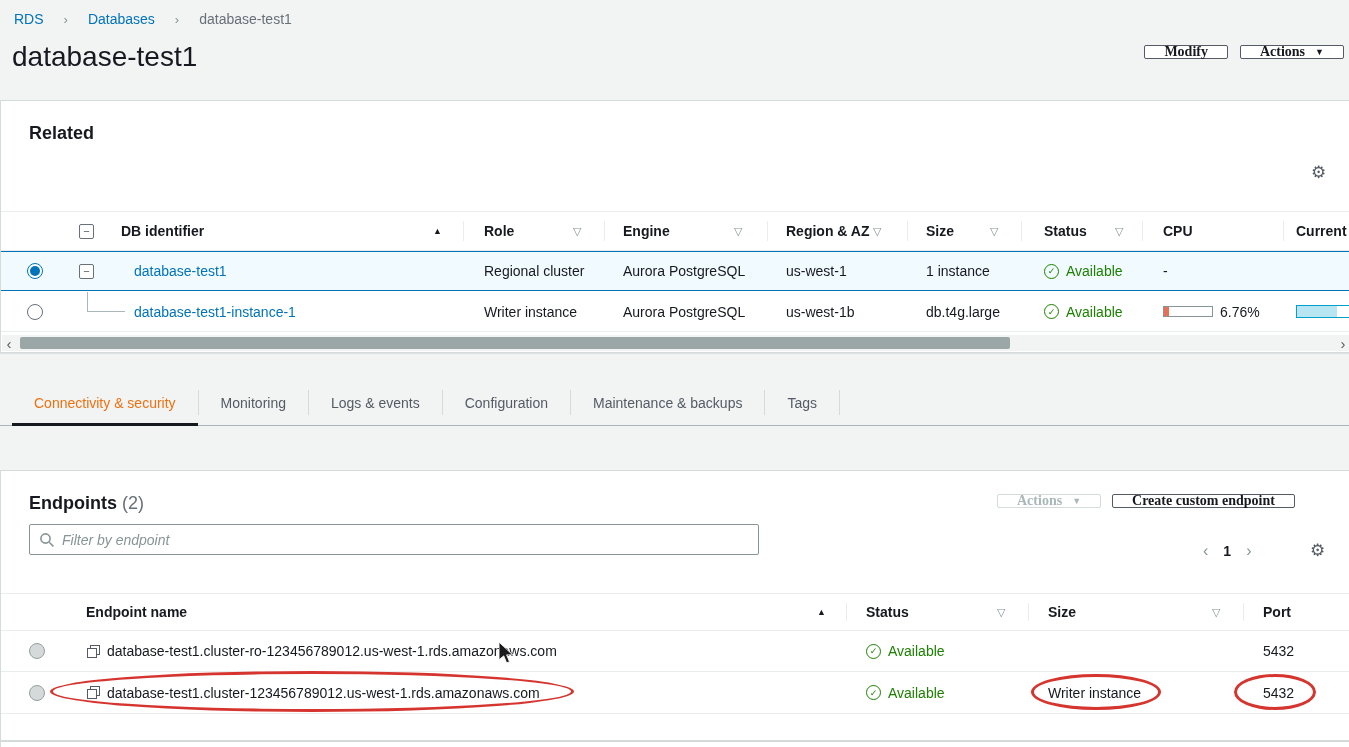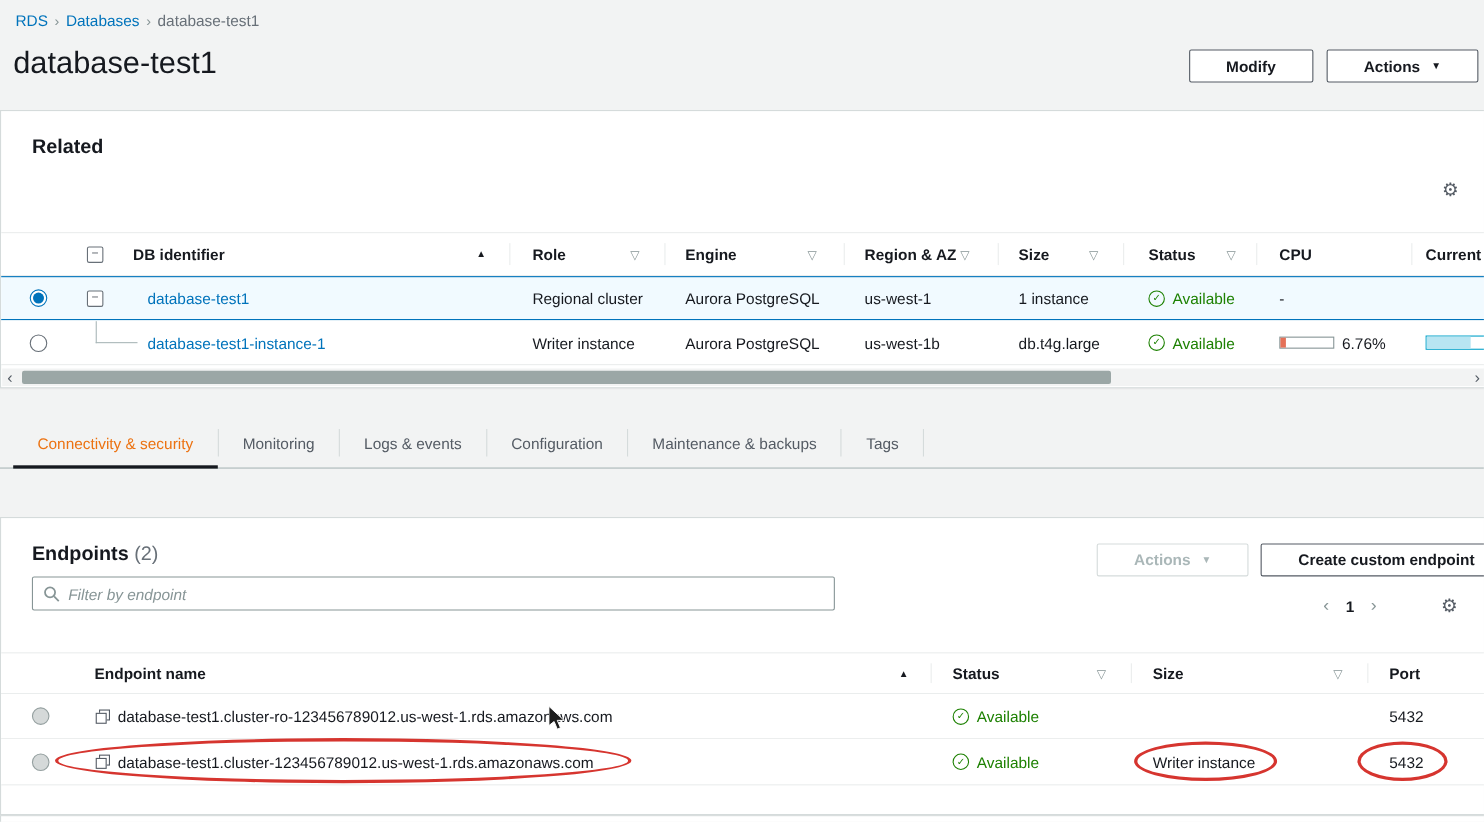--- a/index.html
+++ b/index.html
@@ -2,29 +2,29 @@
 <html><head>
 <meta charset="utf-8">
 <style>
   *{margin:0;padding:0;box-sizing:border-box}
   html,body{width:1349px;height:747px;overflow:hidden}
   body{font-family:"Liberation Sans","DejaVu Sans",sans-serif;font-size:14px;color:#16191f;background:#f2f3f3;position:relative}
   .page{position:absolute;inset:0}
   a{text-decoration:none}
 
   
-  .breadcrumb{position:absolute;top:11px;left:14px;display:flex;align-items:center;gap:6px;font-size:14px}
+  .breadcrumb{position:absolute;top:11px;left:14px;display:flex;align-items:center;gap:20px;font-size:14px}
   .crumb-link{color:#0073bb;cursor:pointer}
   .crumb-sep{color:#879596;font-size:13px}
   .crumb-current{color:#687078}
 
   
   .page-title{position:absolute;top:41px;left:12px;font-size:28px;font-weight:400;color:#16191f}
   .header-buttons{position:absolute;top:45px;right:5px;display:flex;gap:12px}
-  .btn{display:inline-flex;align-items:center;justify-content:center;gap:10px;height:30px;padding:0 33px;background:#fff;border:1px solid #545b64;border-radius:2px;font-weight:700;font-size:14px;color:#16191f;font-family:Liberation Sans, sans-serif;cursor:pointer;white-space:nowrap}
+  .btn{display:inline-flex;align-items:center;justify-content:center;gap:10px;height:14px;padding:0 19px;background:#fff;border:1px solid #545b64;border-radius:2px;font-weight:700;font-size:14px;color:#16191f;font-family:Liberation Serif, serif;cursor:pointer;white-space:nowrap}
   .btn .caret{font-size:9px;line-height:1}
   .btn.disabled{color:#aab7b8;border-color:#d5dbdb;cursor:default}
 
   
   .panel{position:absolute;left:0;width:1352px;background:#fff;border:1px solid #d5dbdb;box-shadow:0 1px 1px rgba(0,28,36,.08);overflow:hidden}
   .panel-related{top:100px;height:253px}
   .panel-endpoints{top:470px;height:271px}
   .panel-bottom{top:741px;height:10px}
 
   .section-title{position:absolute;left:28px;top:22px;font-size:18px;font-weight:700}

